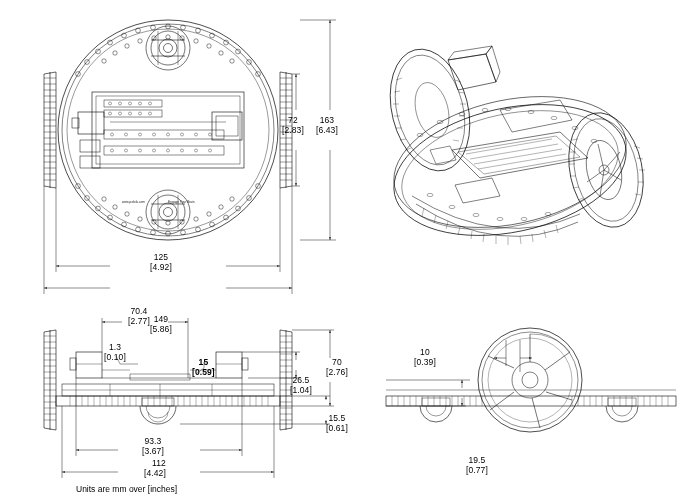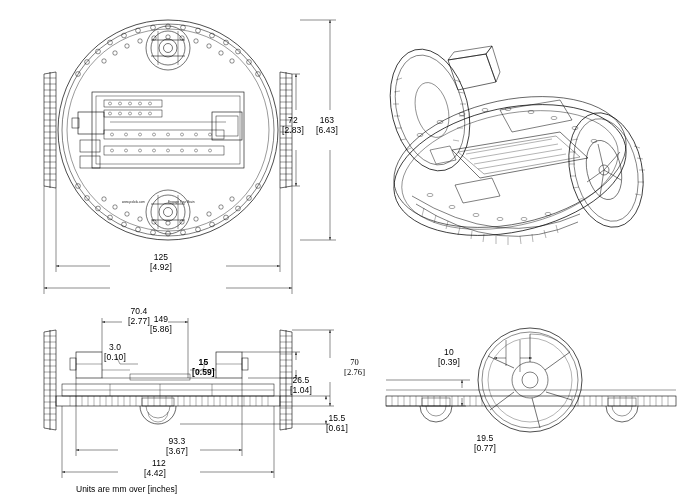--- a/index.html
+++ b/index.html
@@ -453,53 +453,53 @@
   <div class="dim" style="left:150px; top:275px;margin-top:40px;">
     <span class="mm">149</span>
     <span class="inch">[5.86]</span>
   </div>
 
   <div class="dim" style="left:128px; top:307px;text-align:center;">
     <span class="mm">70.4</span>
     <span class="inch">[2.77]</span>
   </div>
   <div class="dim" style="left:104px; top:343px;">
-    <span class="mm">3.0</span>
+    <span class="mm">1.3</span>
     <span class="inch">[0.10]</span>
   </div>
   <div class="dim" style="left:192px; top:358px;font-weight:bold;">
     <span class="mm">15</span>
     <span class="inch">[0.59]</span>
   </div>
   <div class="dim" style="left:290px; top:348px;margin-top:28px;">
     <span class="mm">26.5</span>
     <span class="inch">[1.04]</span>
   </div>
-  <div class="dim" style="left:344px; top:358px;font-family:Liberation Serif, serif;">
+  <div class="dim" style="left:326px; top:358px;">
     <span class="mm">70</span>
     <span class="inch">[2.76]</span>
   </div>
   <div class="dim" style="left:326px; top:414px;">
     <span class="mm">15.5</span>
     <span class="inch">[0.61]</span>
   </div>
-  <div class="dim" style="left:142px; top:437px;margin-left:24px;">
+  <div class="dim" style="left:142px; top:437px;">
     <span class="mm">93.3</span>
     <span class="inch">[3.67]</span>
   </div>
   <div class="dim" style="left:144px; top:459px;text-align:right;">
     <span class="mm">112</span>
     <span class="inch">[4.42]</span>
   </div>
 
-  <div class="dim" style="left:414px; top:348px;margin-left:24px;">
+  <div class="dim" style="left:414px; top:348px;">
     <span class="mm">10</span>
     <span class="inch">[0.39]</span>
   </div>
-  <div class="dim" style="left:466px; top:434px;margin-left:8px;">
+  <div class="dim" style="left:466px; top:456px;">
     <span class="mm">19.5</span>
     <span class="inch">[0.77]</span>
   </div>
 
   <div class="brandtxt" style="left:122px; top:200px;">www.pololu.com</div>
   <div class="brandtxt" style="left:168px; top:200px;">Engage Your Brain</div>
 
   <div class="note" style="left:48px; top:484px;padding-left:28px;">Units are mm over [inches]</div>
 
 </div>

